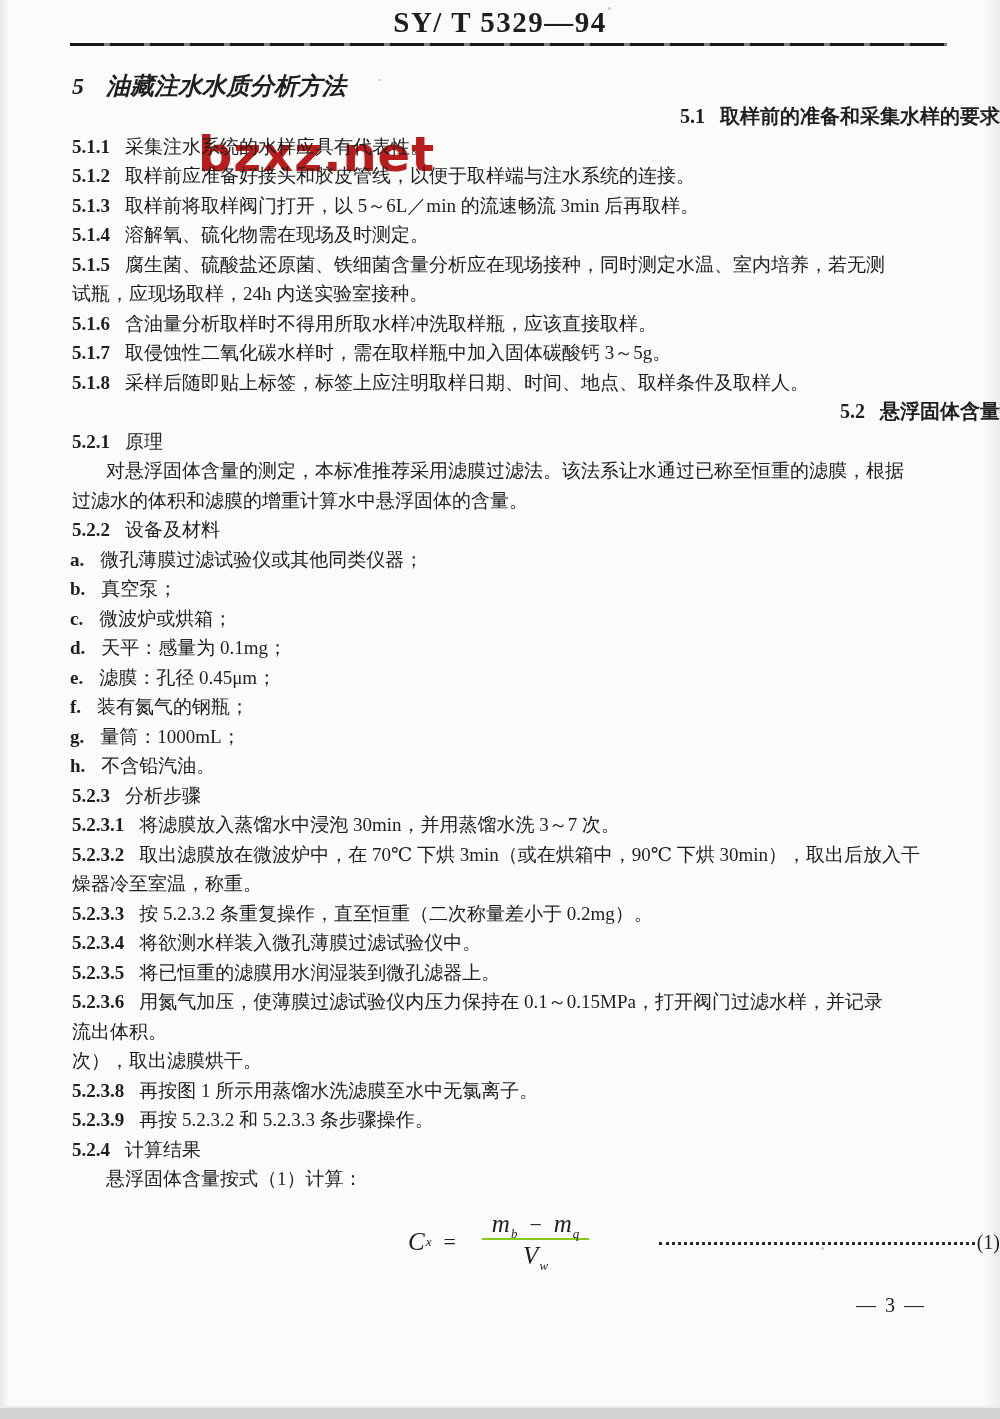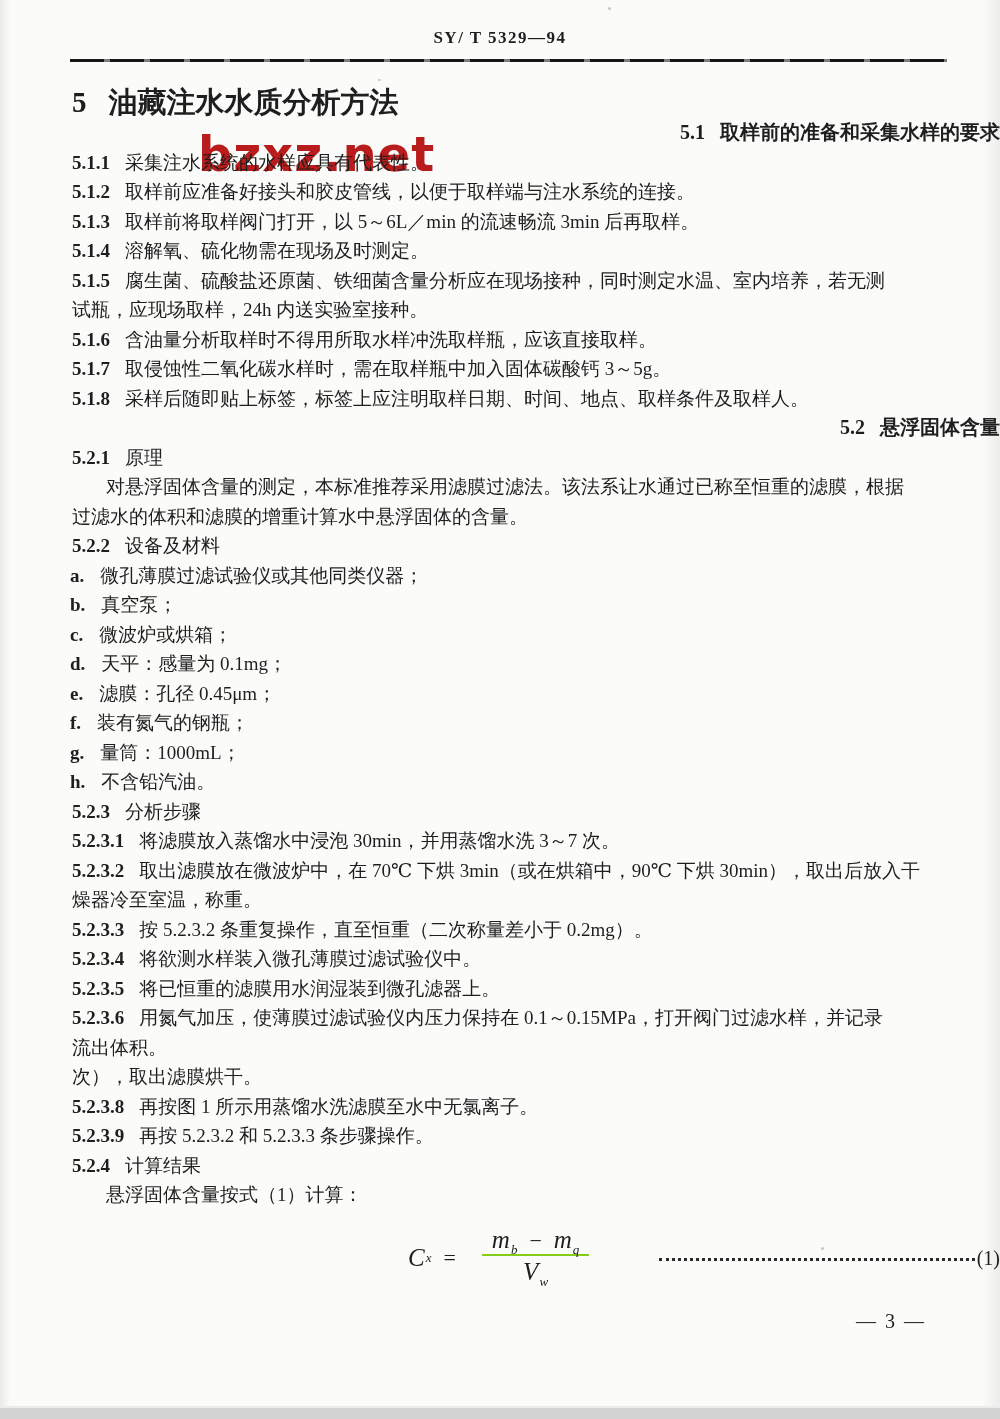--- a/index.html
+++ b/index.html
@@ -16,34 +16,34 @@
   .bottom-band{position:absolute;left:0;right:0;bottom:0;height:11px;
     background:#d2d2d2;border-top:2px solid #ececec;}
   .watermark{
     position:absolute;left:198px;top:126px;z-index:0;
     font-family:"DejaVu Sans","Liberation Sans",sans-serif;
     font-weight:bold;font-size:48px;letter-spacing:1px;color:#b91c1c;
     user-select:none;
   }
   .content{position:relative;z-index:1;}
   .header{
-    padding-top:24px;text-align:center;
-    font-size:17px;font-weight:bold;letter-spacing:1.5px;line-height:28px;
+    padding-top:8px;text-align:center;
+    font-size:29px;font-weight:bold;letter-spacing:1.5px;line-height:28px;
   }
   .rule{
     margin-top:7px;margin-left:70px;width:877px;height:3px;
     background:repeating-linear-gradient(90deg,#171717 0 34px,rgba(23,23,23,0.55) 34px 40px);
   }
   .line{
     line-height:29.5px;height:29.5px;font-size:19px;white-space:nowrap;
     padding-left:72px;
   }
   .line .num{font-weight:bold;margin-right:15px;}
   .line .label{font-weight:bold;margin-right:16px;}
-  .line.h1{margin-top:24px;line-height:32px;height:32px;font-size:29px;font-weight:bold;}
+  .line.h1{margin-top:24px;line-height:32px;height:32px;font-size:24px;font-weight:bold;font-style:italic;}
   .line.h1 .num{margin-right:22px;}
   .line.h2{font-weight:bold;font-size:20px;text-align:right;}
   .line.list{padding-left:70px;}
   .line.indent{padding-left:106px;}
   .formula-row{
     margin-top:12px;height:72px;display:flex;align-items:center;
     padding-left:408px;
   }
   .fvar{font-style:italic;font-size:25px;}
   .fsub{font-style:italic;font-size:13px;vertical-align:-6px;margin-left:1px;}

